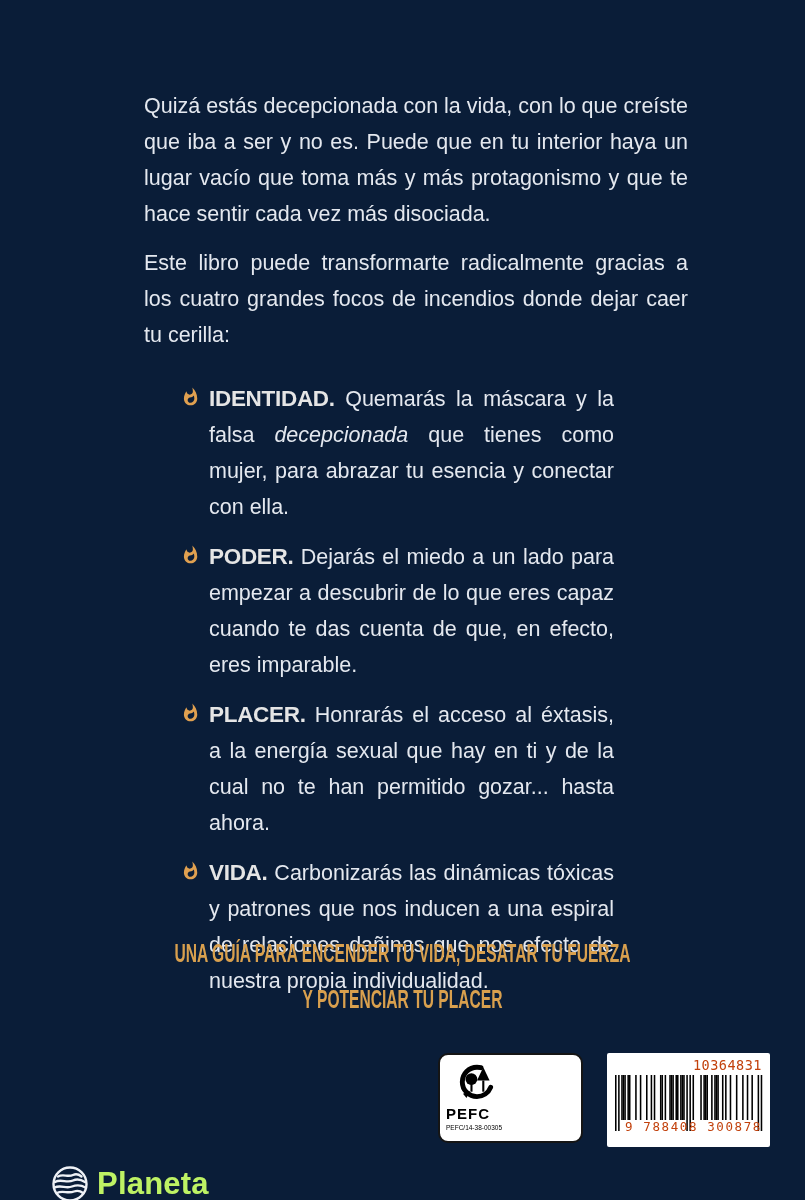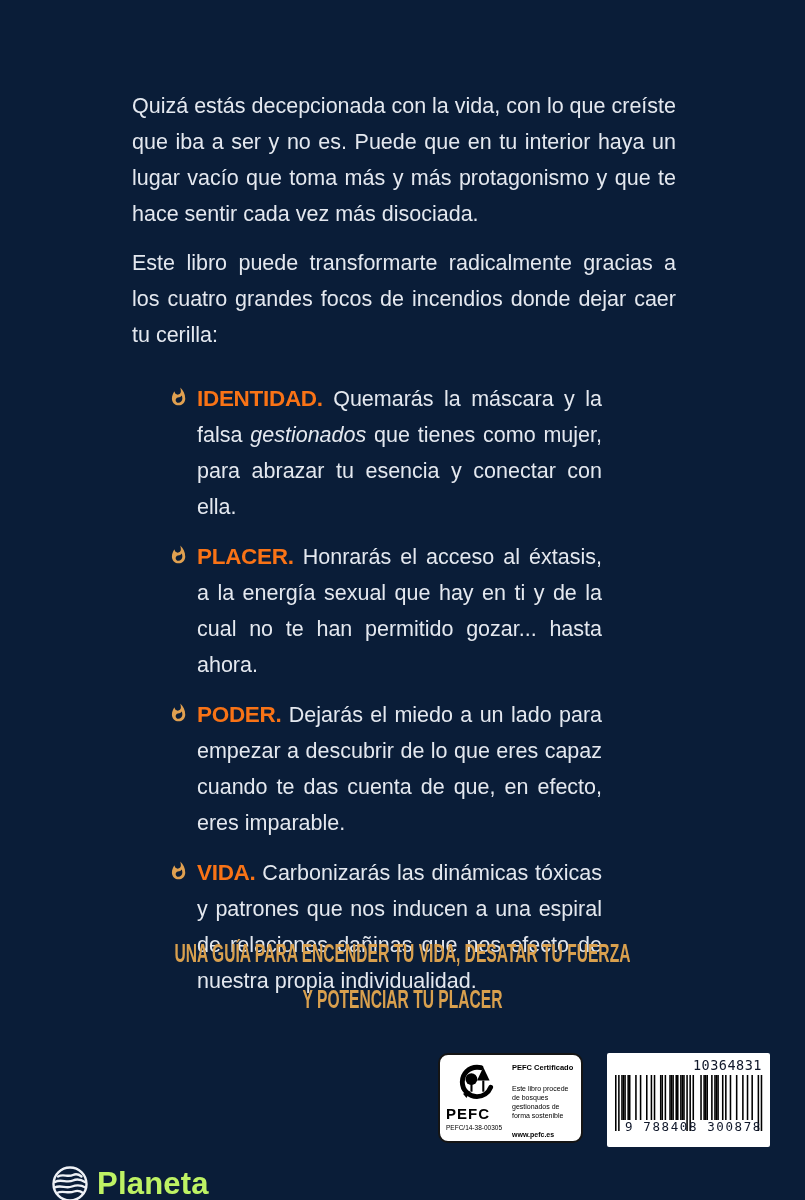--- a/index.html
+++ b/index.html
@@ -5,35 +5,35 @@
   html,body{margin:0;padding:0;background:#081b35;}
   .page{
     position:relative;
     width:805px;height:1200px;
     background:#0a1d38;
     font-family:"Liberation Sans", sans-serif;
     overflow:hidden;
   }
   
   .content{
-    position:absolute;left:132px;top:88px;width:544px;
+    position:absolute;left:144px;top:88px;width:544px;
     color:#e4e8ef;font-size:21.5px;line-height:36px;
     text-align:justify;
   }
   .para{margin:0 0 13px 0;}
   .para:last-of-type{margin-bottom:28px;}
   .bullets{margin-top:12px;}
   .bullet{display:flex;margin:0 0 14px 37px;}
   .flame{
     flex:0 0 22px;width:22px;height:24px;margin-top:5px;margin-right:6px;
   }
   .flame svg{width:20px;height:22px;display:block;}
   .bullet-body{width:405px;margin:0;text-align:justify;}
   .bullet-heading{
-    color:#f97316;font-weight:bold;font-stretch:condensed;
+    color:#e5e5e5;font-weight:bold;font-stretch:condensed;
     font-size:22.5px;letter-spacing:-0.3px;
   }
   .bullet-body em{font-style:italic;}
   
   .tagline{
     position:absolute;left:0;top:930px;width:805px;
     text-align:center;color:#d9a04e;font-weight:bold;
     font-size:26px;line-height:46px;font-stretch:condensed;
     transform:scaleX(0.60);transform-origin:center top;
     white-space:nowrap;
@@ -54,21 +54,21 @@
   .pefc-left svg{width:42px;height:42px;display:block;margin:2px auto 0;}
   .pefc-wordmark{font-weight:bold;font-size:15px;letter-spacing:1px;line-height:15px;margin-top:1px;}
   .pefc-code{font-size:6.5px;margin-top:3px;white-space:nowrap;}
   .pefc-right{flex:1;padding-left:4px;padding-top:2px;}
   .pefc-title{font-size:7.5px;font-weight:bold;}
   .pefc-desc{font-size:7px;line-height:9px;margin-top:12px;width:66px;}
   .pefc-url{font-size:7px;font-weight:bold;margin-top:11px;}
   .barcode-box{
     position:absolute;left:607px;top:1053px;width:163px;height:94px;
     background:#ffffff;border-radius:2px;box-sizing:border-box;
-    padding:5px 8px 4px 8px;color:#0f172a;
+    padding:5px 8px 4px 8px;color:#c2410c;
   }
   .barcode-top{
     text-align:right;font-size:13.5px;letter-spacing:0.5px;
     font-family:"DejaVu Sans Mono", monospace;line-height:15px;
   }
   .barcode-bars{display:block;margin:2px auto 0;}
   .barcode-digits{
     font-family:"DejaVu Sans Mono", monospace;
     font-size:12.5px;letter-spacing:1.6px;line-height:13px;
     margin-top:-11px;white-space:nowrap;padding-left:10px;
@@ -84,39 +84,39 @@
     <p class="para">Este libro puede transformarte radicalmente gracias a los cuatro grandes focos de incendios donde dejar caer tu cerilla:</p>
 
     <div class="bullets">
 
       <div class="bullet">
         <span class="flame">
           <svg viewBox="0 0 24 24">
               <path fill="#e0a050" d="M13.5.67s.74 2.65.74 4.8c0 2.06-1.69 3.73-3.75 3.73-2.06 0-3.75-1.67-3.75-3.73l.03-.36C4.76 7.51 3.5 10.62 3.5 14c0 4.42 3.58 8 8 8s8-3.58 8-8C19.5 8.61 16.91 3.8 13.5.67zM11.21 19c-1.78 0-3.22-1.4-3.22-3.14 0-1.62 1.05-2.76 2.81-3.12 1.77-.36 3.6-1.21 4.62-2.58.39 1.29.59 2.65.59 4.04 0 2.65-2.15 4.8-4.8 4.8z"></path>
             </svg>
         </span>
-        <p class="bullet-body"><span class="bullet-heading">IDENTIDAD.</span><span> Quemarás la máscara y la falsa </span><em>gestionados</em><span> que tienes como mujer, para abrazar tu esencia y conectar con ella.</span></p>
+        <p class="bullet-body"><span class="bullet-heading">IDENTIDAD.</span><span> Quemarás la máscara y la falsa </span><em>decepcionada</em><span> que tienes como mujer, para abrazar tu esencia y conectar con ella.</span></p>
+      </div>
+
+      <div class="bullet">
+        <span class="flame">
+          <svg viewBox="0 0 24 24">
+              <path fill="#e0a050" d="M13.5.67s.74 2.65.74 4.8c0 2.06-1.69 3.73-3.75 3.73-2.06 0-3.75-1.67-3.75-3.73l.03-.36C4.76 7.51 3.5 10.62 3.5 14c0 4.42 3.58 8 8 8s8-3.58 8-8C19.5 8.61 16.91 3.8 13.5.67zM11.21 19c-1.78 0-3.22-1.4-3.22-3.14 0-1.62 1.05-2.76 2.81-3.12 1.77-.36 3.6-1.21 4.62-2.58.39 1.29.59 2.65.59 4.04 0 2.65-2.15 4.8-4.8 4.8z"></path>
+            </svg>
+        </span>
+        <p class="bullet-body"><span class="bullet-heading">PODER.</span><span> Dejarás el miedo a un lado para empezar a descubrir de lo que eres capaz cuando te das cuenta de que, en efecto, eres imparable.</span></p>
       </div>
 
       <div class="bullet">
         <span class="flame">
           <svg viewBox="0 0 24 24">
               <path fill="#e0a050" d="M13.5.67s.74 2.65.74 4.8c0 2.06-1.69 3.73-3.75 3.73-2.06 0-3.75-1.67-3.75-3.73l.03-.36C4.76 7.51 3.5 10.62 3.5 14c0 4.42 3.58 8 8 8s8-3.58 8-8C19.5 8.61 16.91 3.8 13.5.67zM11.21 19c-1.78 0-3.22-1.4-3.22-3.14 0-1.62 1.05-2.76 2.81-3.12 1.77-.36 3.6-1.21 4.62-2.58.39 1.29.59 2.65.59 4.04 0 2.65-2.15 4.8-4.8 4.8z"></path>
             </svg>
         </span>
         <p class="bullet-body"><span class="bullet-heading">PLACER.</span><span> Honrarás el acceso al éxtasis, a la energía sexual que hay en ti y de la cual no te han permitido gozar... hasta ahora.</span></p>
-      </div>
-
-      <div class="bullet">
-        <span class="flame">
-          <svg viewBox="0 0 24 24">
-              <path fill="#e0a050" d="M13.5.67s.74 2.65.74 4.8c0 2.06-1.69 3.73-3.75 3.73-2.06 0-3.75-1.67-3.75-3.73l.03-.36C4.76 7.51 3.5 10.62 3.5 14c0 4.42 3.58 8 8 8s8-3.58 8-8C19.5 8.61 16.91 3.8 13.5.67zM11.21 19c-1.78 0-3.22-1.4-3.22-3.14 0-1.62 1.05-2.76 2.81-3.12 1.77-.36 3.6-1.21 4.62-2.58.39 1.29.59 2.65.59 4.04 0 2.65-2.15 4.8-4.8 4.8z"></path>
-            </svg>
-        </span>
-        <p class="bullet-body"><span class="bullet-heading">PODER.</span><span> Dejarás el miedo a un lado para empezar a descubrir de lo que eres capaz cuando te das cuenta de que, en efecto, eres imparable.</span></p>
       </div>
 
       <div class="bullet">
         <span class="flame">
           <svg viewBox="0 0 24 24">
               <path fill="#e0a050" d="M13.5.67s.74 2.65.74 4.8c0 2.06-1.69 3.73-3.75 3.73-2.06 0-3.75-1.67-3.75-3.73l.03-.36C4.76 7.51 3.5 10.62 3.5 14c0 4.42 3.58 8 8 8s8-3.58 8-8C19.5 8.61 16.91 3.8 13.5.67zM11.21 19c-1.78 0-3.22-1.4-3.22-3.14 0-1.62 1.05-2.76 2.81-3.12 1.77-.36 3.6-1.21 4.62-2.58.39 1.29.59 2.65.59 4.04 0 2.65-2.15 4.8-4.8 4.8z"></path>
             </svg>
         </span>
         <p class="bullet-body"><span class="bullet-heading">VIDA.</span><span> Carbonizarás las dinámicas tóxicas y patrones que nos inducen a una espiral de relaciones dañinas que nos efecto de nuestra propia individualidad.</span></p>
       </div>
@@ -149,25 +149,20 @@
           <circle cx="30" cy="27" r="21" fill="none" stroke="#000" stroke-width="7" stroke-dasharray="96 36" stroke-dashoffset="-8" stroke-linecap="round"></circle>
           <path d="M10 44 L20 40 L15 50 Z" fill="#000"></path>
           <circle cx="22" cy="23" r="8.5" fill="#000"></circle>
           <rect x="20.6" y="29" width="3" height="12" fill="#000"></rect>
           <path d="M39 6 L48 25 L30 25 Z" fill="#000"></path>
           <rect x="37.5" y="25" width="3" height="16" fill="#000"></rect>
         </g>
       </svg>
       <div class="pefc-wordmark">PEFC</div>
       <div class="pefc-code">PEFC/14-38-00305</div>
-    </div>
-    <div class="pefc-right">
-      <div class="pefc-title">PEFC Certificado</div>
-      <div class="pefc-desc">Este libro procede de bosques gestionados de forma sostenible</div>
-      <div class="pefc-url">www.pefc.es</div>
     </div>
   </div>
 
   <div class="barcode-box">
     <div class="barcode-top">10364831</div>
     <svg id="barcode-svg" class="barcode-bars" width="148" height="56">
         <rect x="0.00" y="0" width="1.55" height="56" fill="#000"></rect>
         <rect x="3.10" y="0" width="1.55" height="56" fill="#000"></rect>
         <rect x="6.20" y="0" width="1.55" height="45" fill="#000"></rect>
         <rect x="7.75" y="0" width="1.55" height="45" fill="#000"></rect>

